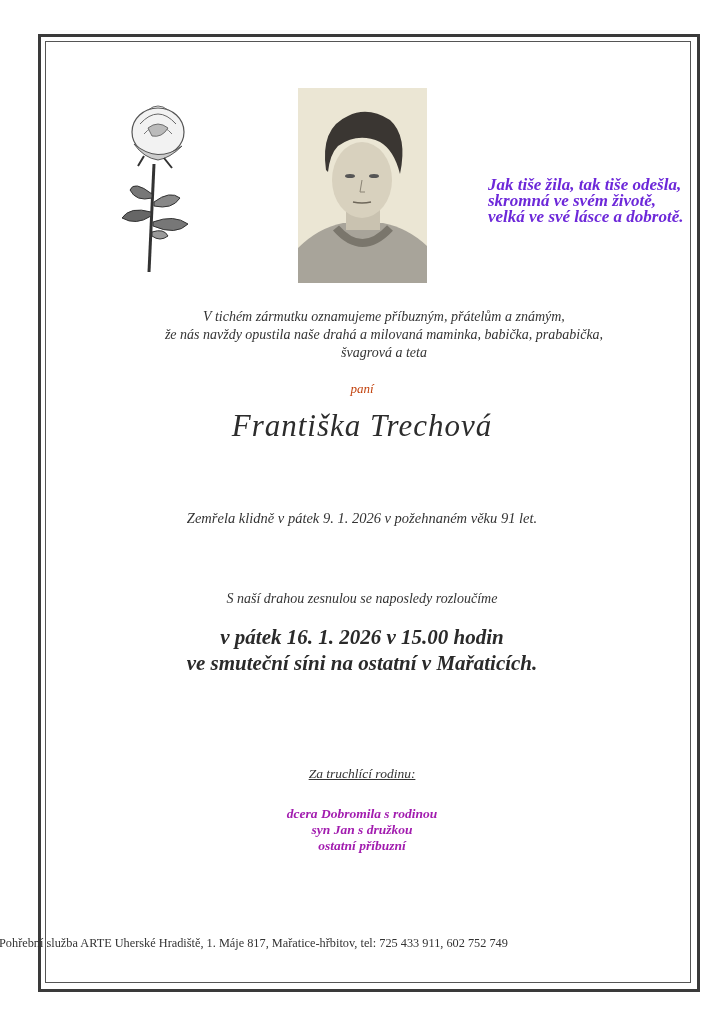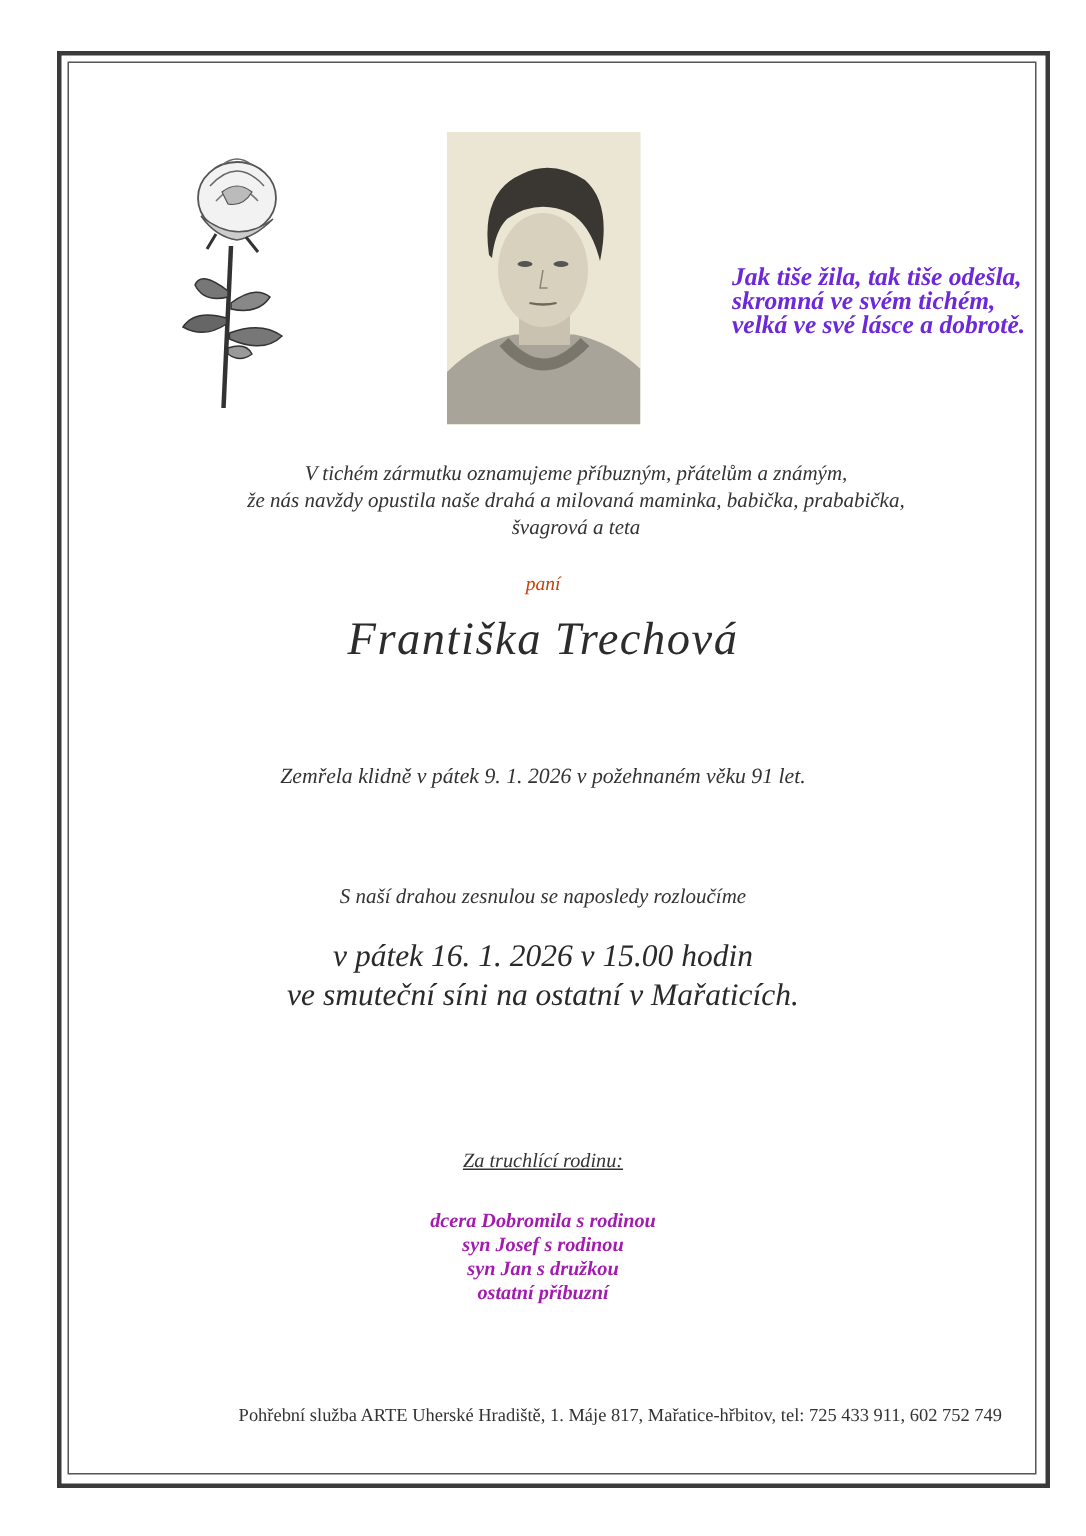--- a/index.html
+++ b/index.html
@@ -25,25 +25,25 @@
   .poem {
     position: absolute; left: 488px; top: 177px; width: 200px;
     font-style: italic; font-weight: bold; font-size: 17px; line-height: 16px; color: #6d28d9;
   }
   .center { position: absolute; left: 0; width: 724px; text-align: center; font-style: italic; }
   .announce { top: 308px; font-size: 14px; line-height: 18px; color: #333; padding-left: 22px; }
   .pani { top: 381px; font-size: 13px; color: #c2410c; }
   .name { top: 408px; font-size: 31px; font-weight: normal; color: #2c2c2c; letter-spacing: 1px; }
   .died { top: 510px; font-size: 14.5px; color: #333; }
   .farewell-intro { top: 591px; font-size: 14px; color: #333; }
-  .farewell-when { top: 624px; font-size: 21px; font-weight: normal; line-height: 26px; color: #2a2a2a; }
+  .farewell-when { top: 624px; font-size: 21px; font-weight: bold; line-height: 26px; color: #2a2a2a; }
   .mourners-title { top: 766px; font-size: 13.5px; text-decoration: underline; color: #333; }
   .mourners { top: 806px; font-size: 13.5px; font-weight: bold; line-height: 16px; color: #a21caf; }
   .footer {
-    position: absolute; left: 0; width: 668px; top: 936px; text-align: right;
+    position: absolute; left: 0; width: 668px; top: 936px; text-align: left;
     font-size: 12.3px; color: #333; font-style: normal;
   }
   .footer-inner { margin-left: -1px; }
 </style>
 </head>
 <body>
 
 <div class="frame-outer"></div>
 <div class="frame-inner"></div>
 
@@ -85,21 +85,21 @@
     <ellipse cx="52" cy="88" rx="5" ry="2" fill="#555"></ellipse>
     <ellipse cx="76" cy="88" rx="5" ry="2" fill="#555"></ellipse>
 
     <path d="M64 92 L62 104 L67 104" stroke="#8a8374" fill="none"></path>
     <path d="M55 114 Q64 116 73 114" stroke="#6e675a" stroke-width="1.5" fill="none"></path>
   </svg>
 </div>
 
 <div class="poem">
   <div>Jak tiše žila, tak tiše odešla,</div>
-  <div>skromná ve svém tichém,</div>
+  <div>skromná ve svém životě,</div>
   <div>velká ve své lásce a dobrotě.</div>
 </div>
 
 <div class="center announce">
   <div>V tichém zármutku oznamujeme příbuzným, přátelům a známým,</div>
   <div>že nás navždy opustila naše drahá a milovaná maminka, babička, prababička,</div>
   <div>švagrová a teta</div>
 </div>
 
 <div class="center pani">paní</div>
@@ -112,20 +112,19 @@
 
 <div class="center farewell-when">
   <div>v pátek 16. 1. 2026 v 15.00 hodin</div>
   <div>ve smuteční síni na ostatní v Mařaticích.</div>
 </div>
 
 <div class="center mourners-title">Za truchlící rodinu:</div>
 
 <div class="center mourners">
   <div>dcera Dobromila s rodinou</div>
-  <div>syn Josef s rodinou</div>
   <div>syn Jan s družkou</div>
   <div>ostatní příbuzní</div>
 </div>
 
 <div class="footer">
   <span class="footer-inner">Pohřební služba ARTE Uherské Hradiště, 1. Máje  817, Mařatice-hřbitov, tel: 725 433 911, 602 752 749</span>
 </div>
 
 </body></html>

